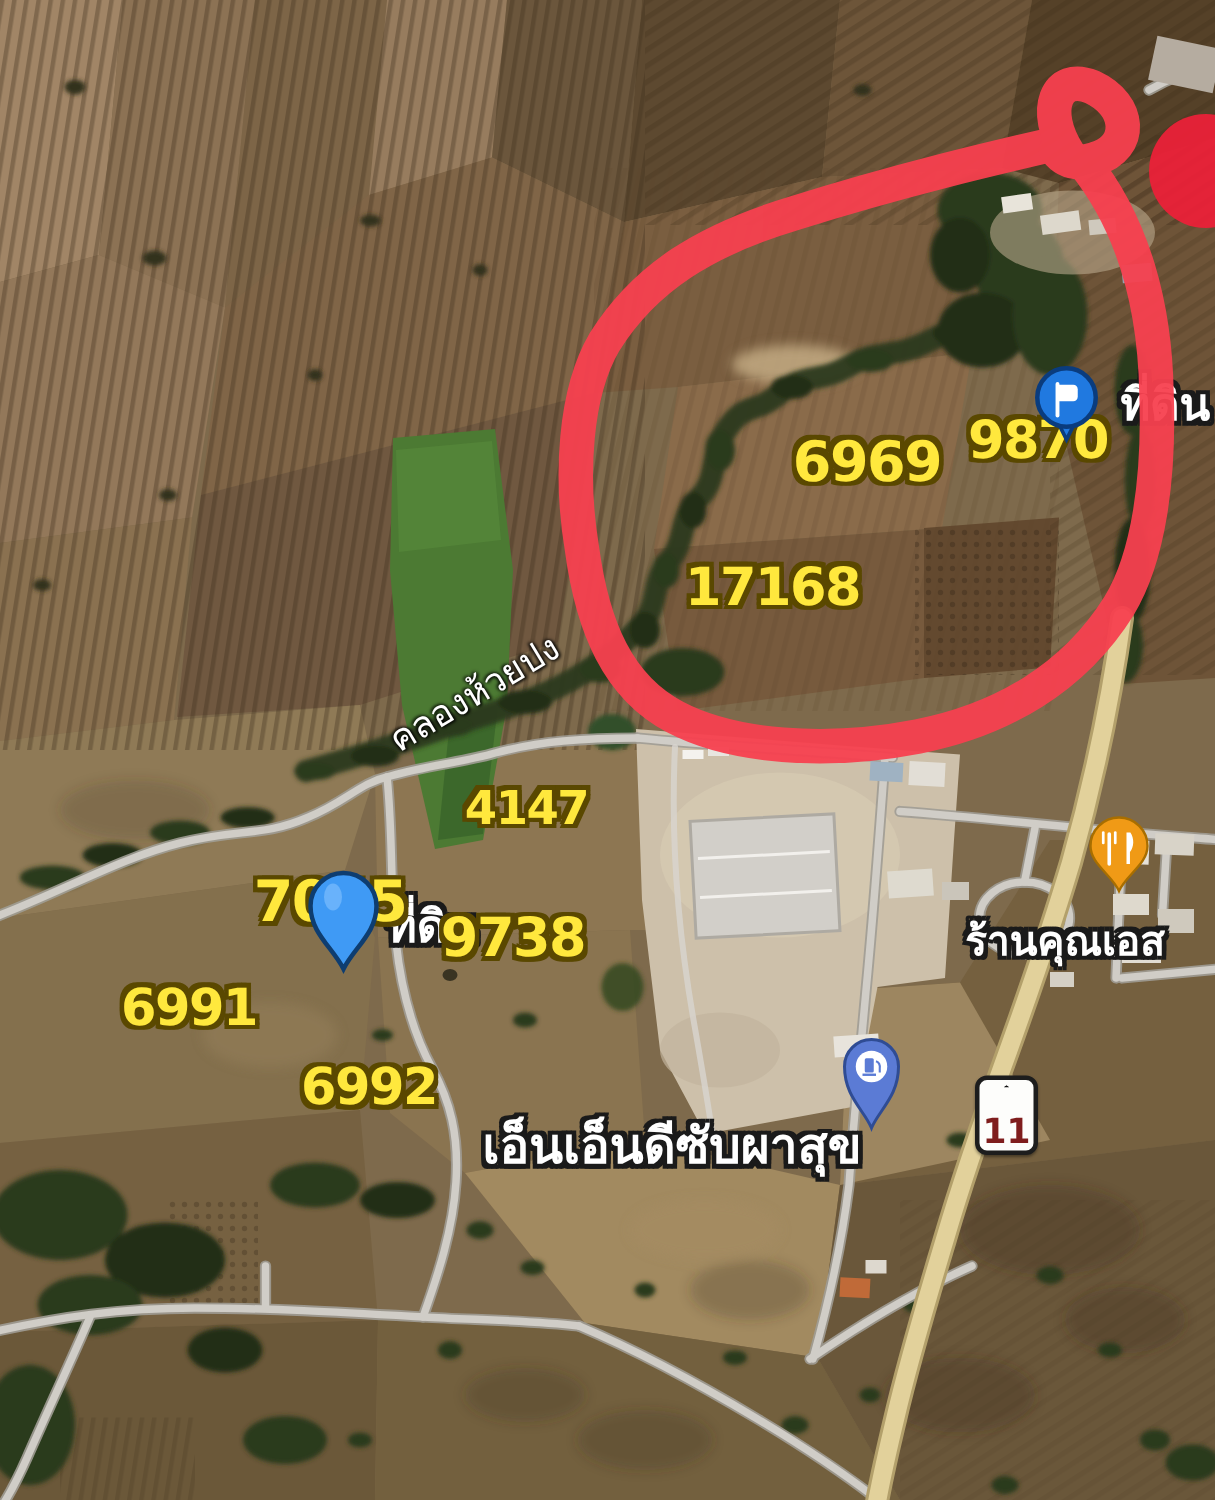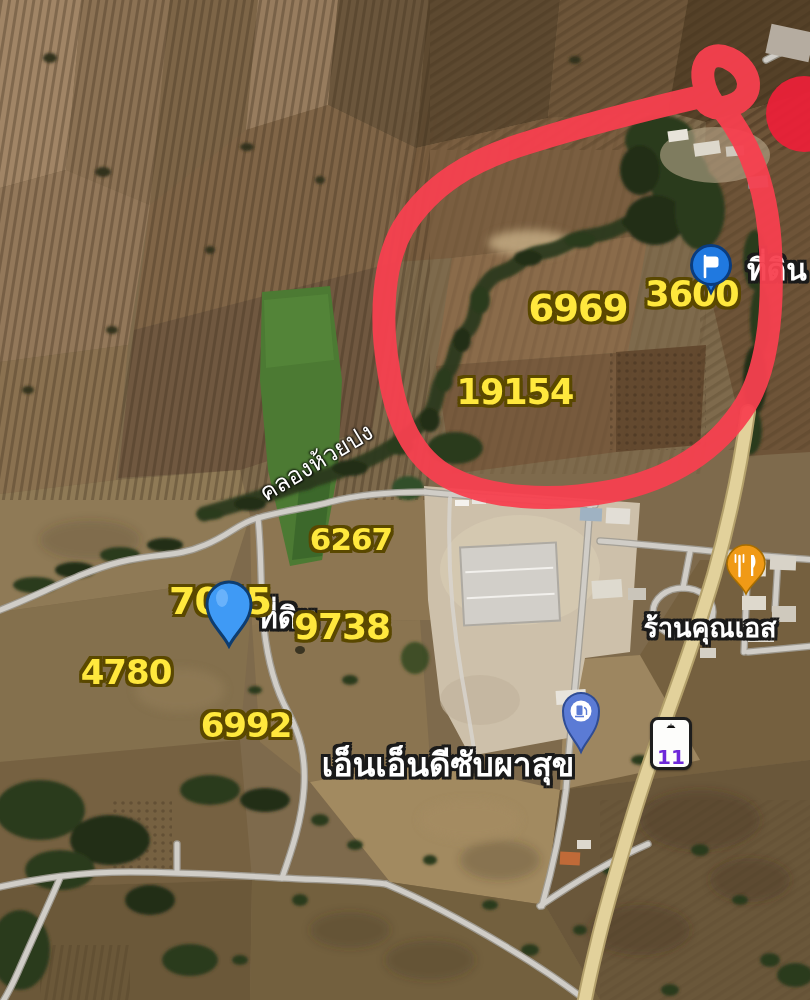--- a/index.html
+++ b/index.html
@@ -27,21 +27,21 @@
     position:absolute;z-index:4;color:#fff;font-weight:normal;font-size:24px;white-space:nowrap;
     transform:translate(-50%,-50%) rotate(-31deg);
     text-shadow:0 0 3px rgba(0,0,0,.9),1px 1px 2px rgba(0,0,0,.9),-1px -1px 2px rgba(0,0,0,.7);
   }
   .shield{
     position:absolute;left:650px;top:717px;width:36px;height:47px;z-index:7;
     background:#fdfdfb;border:3px solid #1d1d1d;border-radius:8px;
     display:flex;flex-direction:column;align-items:center;justify-content:flex-start;
     box-shadow:0 1px 2px rgba(0,0,0,.4);
   }
-  .shield-num{font-weight:bold;font-size:20px;color:#6d28d9;line-height:1;margin-top:19px;}
+  .shield-num{font-weight:bold;font-size:23px;color:#7f1d1d;line-height:1;margin-top:19px;}
   .crest{margin-top:3px;}
   .markers,.annot{position:absolute;left:0;top:0;pointer-events:none;}
   .markers{z-index:8;} .annot{z-index:10;}
 </style>
 </head>
 <body>
 
 <div class="stage">
 
   <svg class="layer" width="810" height="1000" viewBox="0 0 810 1000">
@@ -286,26 +286,26 @@
       <rect x="560" y="852" width="20" height="13" fill="#c06a38" transform="rotate(3 570 858)"></rect>
       <rect x="577" y="840" width="14" height="9" fill="#ddd8ce"></rect>
     </g>
   </svg>
 
   <div class="canal" style="left:316px;top:462px;">คลองห้วยปง</div>
 
   <div class="wl" style="left:258px;top:594px;font-size:30px;">ที่ดิน</div>
 
   <div class="pl" style="left:570px;top:308px;font-size:37px;">6969</div>
-  <div class="pl" style="left:684px;top:294px;font-size:35px;">3600</div>
-  <div class="pl" style="left:507px;top:392px;font-size:35px;">19154</div>
-  <div class="pl" style="left:343px;top:539px;font-size:31px;">6267</div>
+  <div class="pl" style="left:684px;top:294px;font-size:35px;">9870</div>
+  <div class="pl" style="left:507px;top:392px;font-size:35px;">17168</div>
+  <div class="pl" style="left:343px;top:539px;font-size:31px;">4147</div>
   <div class="pl" style="left:212px;top:601px;font-size:38px;">7045</div>
   <div class="pl" style="left:334px;top:626px;font-size:36px;">9738</div>
-  <div class="pl" style="left:118px;top:672px;font-size:34px;">4780</div>
+  <div class="pl" style="left:118px;top:672px;font-size:34px;">6991</div>
   <div class="pl" style="left:238px;top:725px;font-size:34px;text-align:center;">6992</div>
 
   <div class="wl" style="left:747px;top:246px;font-size:30px;">ที่ดิน</div>
   <div class="wl center" style="left:448px;top:736px;font-size:33px;margin-top:28px;">เอ็นเอ็นดีซับผาสุข</div>
   <div class="wl center" style="left:710px;top:627px;font-size:27px;">ร้านคุณเอส</div>
 
   <div class="shield">
     <svg class="crest" width="16" height="9" viewBox="0 0 16 9">
       <path d="M0 9 L4.5 3.5 L6.5 5.5 L8 0 L9.5 5.5 L11.5 3.5 L16 9 Z" fill="#111"></path>
     </svg>

